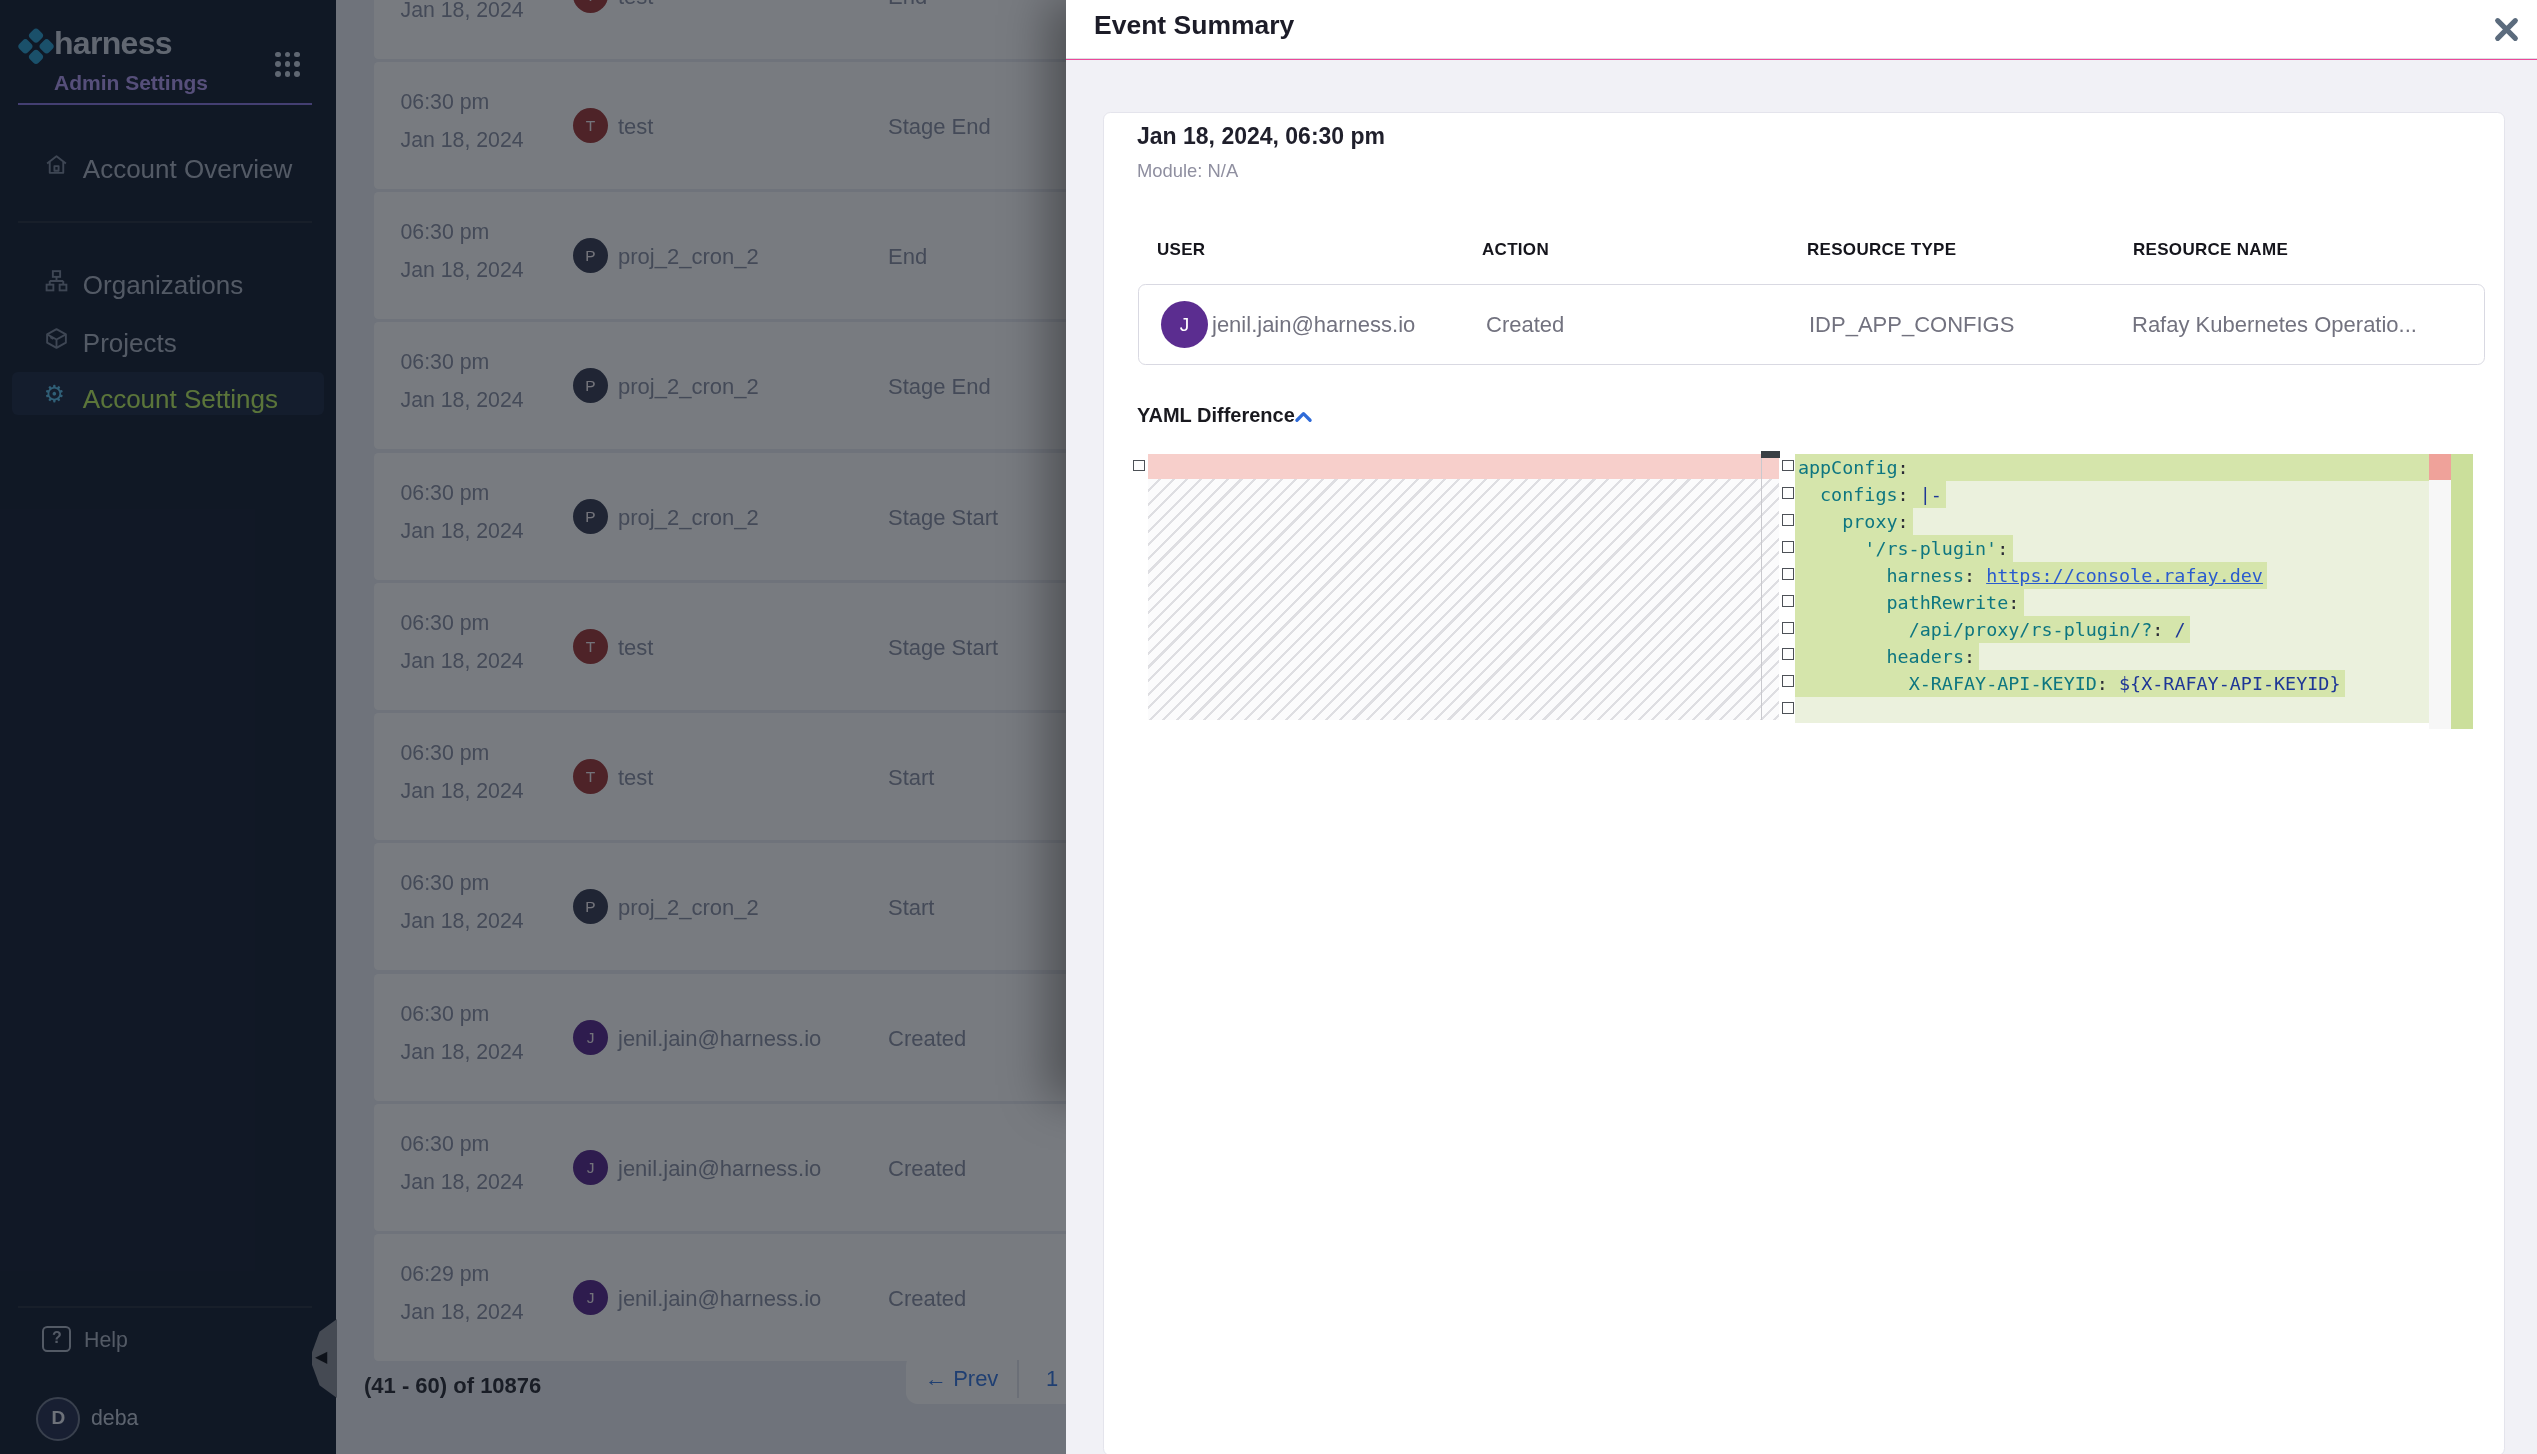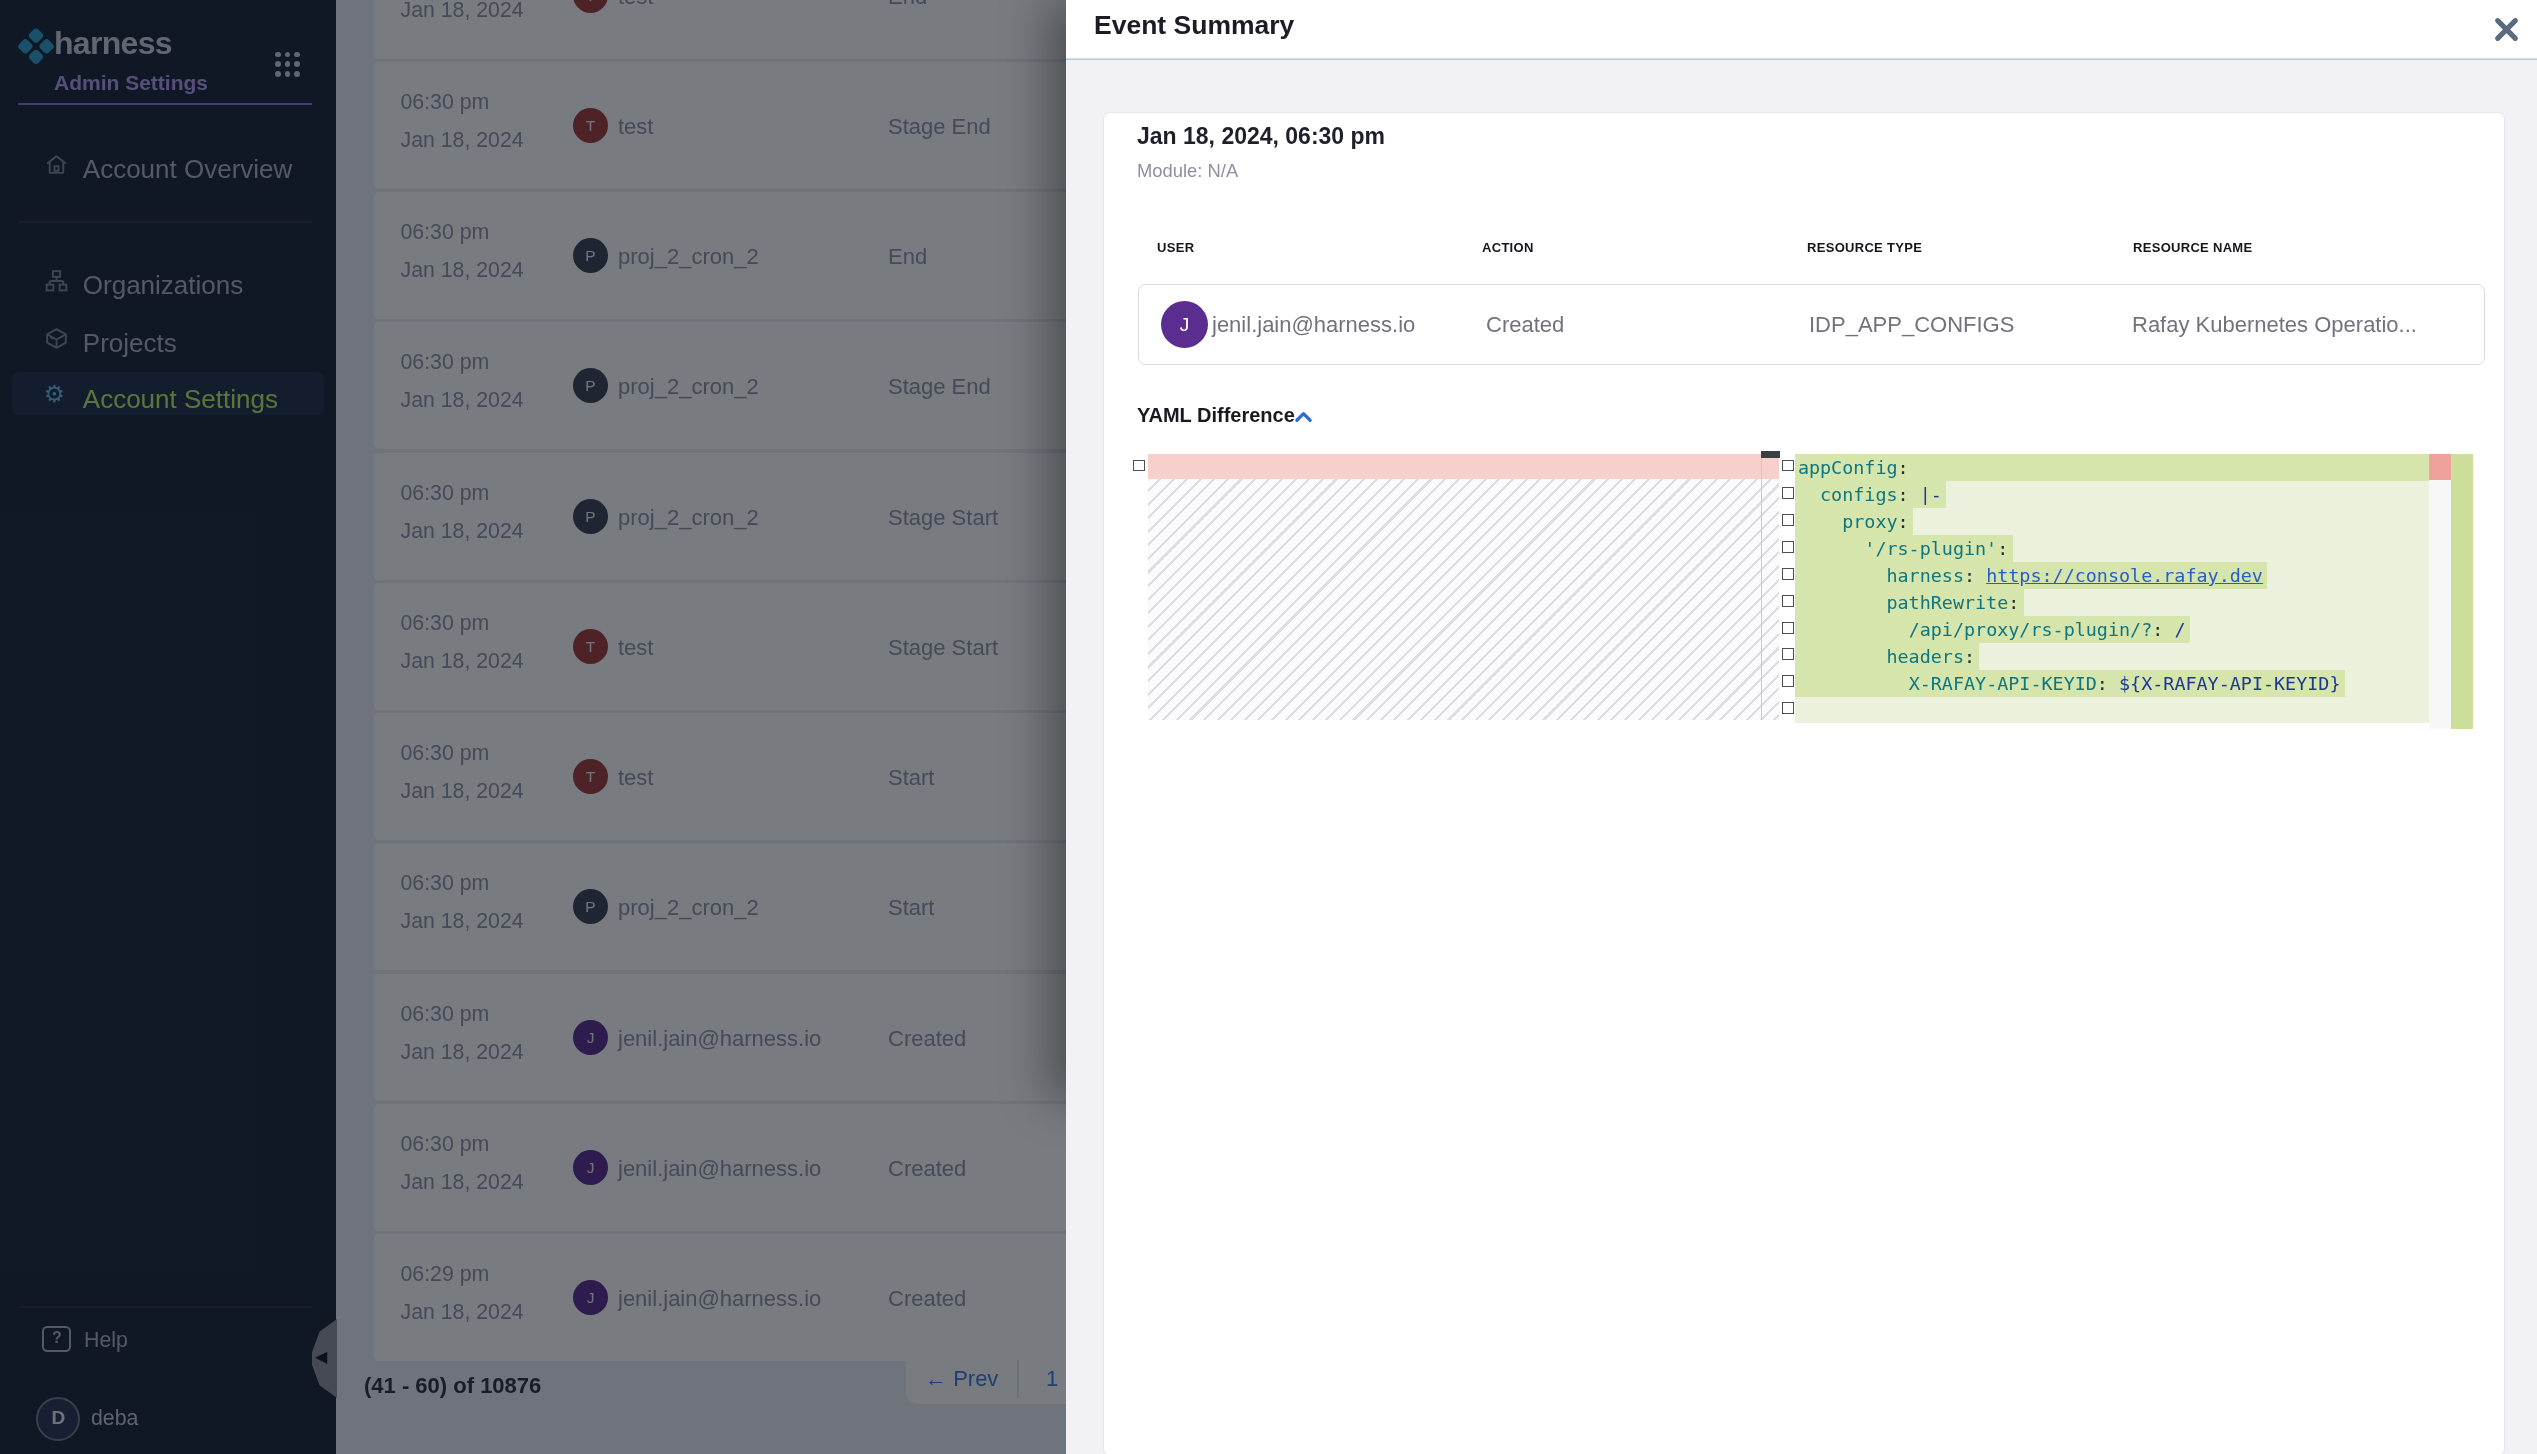--- a/index.html
+++ b/index.html
@@ -53,31 +53,31 @@
   .range-text{position:absolute;left:28px;top:1373px;font-size:22px;font-weight:600;color:#2e3038;}
   .pager-pill{position:absolute;left:570px;top:1354px;width:236px;height:50px;background:#ffffff;border-radius:11.8px;}
   .prev-btn{position:absolute;left:19px;top:11.8px;font-size:22px;color:#3b7ae0;cursor:pointer;}
   .pager-sep{position:absolute;left:111px;top:5.9px;width:1.5px;height:38px;background:#e2e4ea;}
   .page-num{position:absolute;left:140px;top:11.8px;font-size:22px;color:#3b7ae0;cursor:pointer;}
 
   
   .overlay{position:absolute;inset:0;background:rgba(10,14,24,0.55);z-index:40;}
 
   
-  .modal{position:absolute;left:1066px;top:0;width:1472px;height:1100px;background:#f9a8d4;z-index:50;
+  .modal{position:absolute;left:1066px;top:0;width:1472px;height:1100px;background:#ec4899;z-index:50;
          box-shadow:-17.7px 0 44px rgba(0,0,0,0.35);}
   .modal-header{position:absolute;left:0;top:0;width:100%;height:58px;background:#ffffff;border-bottom:1.5px solid #dcdde3;}
   .modal-title{position:absolute;left:28px;top:10.3px;font-size:26.5px;font-weight:700;color:#1c1c28;}
   .close-btn{position:absolute;left:1417px;top:5.9px;width:47px;height:47px;cursor:pointer;}
   .modal-body{position:absolute;left:0;top:60px;width:100%;height:1395px;background:#f1f1f6;}
   .panel{position:absolute;left:37px;top:52px;width:1400px;height:1342px;background:#ffffff;
          border:0.7px solid #e4e4ec;border-radius:7.4px;}
   .ts-heading{position:absolute;left:33px;top:10.3px;font-size:23px;font-weight:700;color:#1f1f2b;}
   .module-line{position:absolute;left:33px;top:47px;font-size:18.4px;color:#8f8fa0;}
-  .col-h{position:absolute;top:127px;font-size:13px;font-weight:700;color:#15151c;letter-spacing:0.3px;}
+  .col-h{position:absolute;top:127px;font-size:17px;font-weight:700;color:#15151c;letter-spacing:0.3px;}
   .row-card{position:absolute;left:34px;top:171px;width:1345px;height:79px;background:#ffffff;
             border:1.5px solid #d9d9e2;border-radius:7.4px;}
   .card-avatar{position:absolute;left:22px;top:16px;width:47px;height:47px;border-radius:50%;
                color:#fff;font-size:19px;text-align:center;line-height:47px;}
   .card-txt{position:absolute;top:27px;font-size:22px;color:#72727f;}
   .yaml-label{position:absolute;left:33px;top:291px;font-size:20px;font-weight:700;color:#19191f;cursor:pointer;}
   .yaml-chevron{position:absolute;left:190px;top:297px;cursor:pointer;}
 
   
   .diff{position:absolute;left:0;top:341px;width:1400px;height:275px;}

